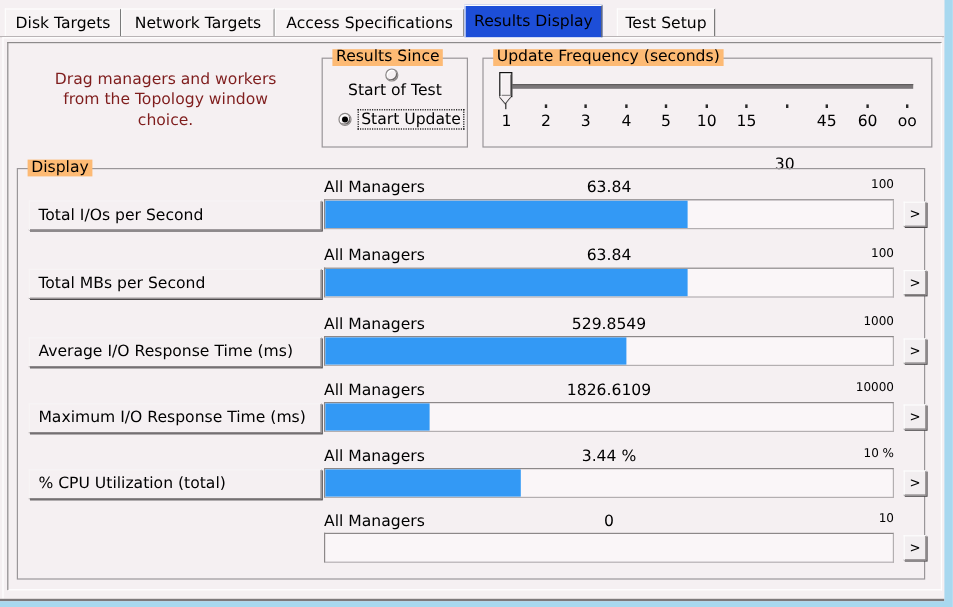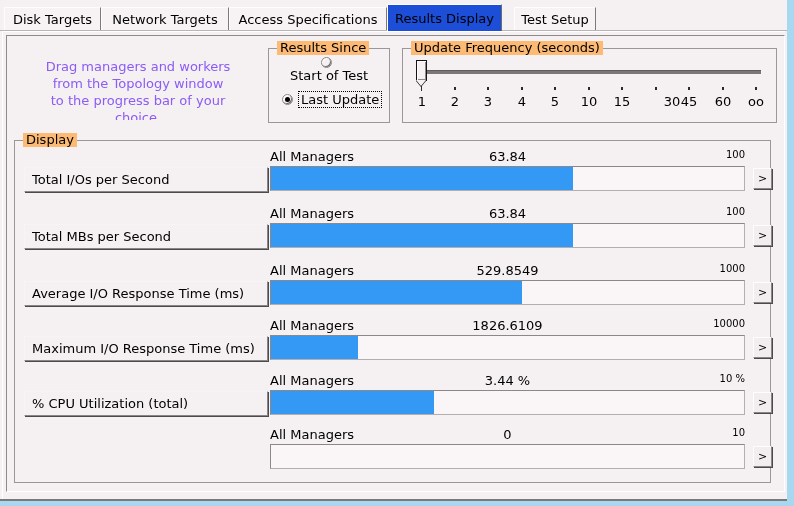--- a/index.html
+++ b/index.html
@@ -60,21 +60,21 @@
     border-top-color:#8d8a8b;border-left-color:#8d8a8b;
     border-right-color:#ffffff;border-bottom-color:#ffffff;
     box-sizing:border-box;
     pointer-events:none;
   }
 
   
   .draghint{
     position:absolute;left:12px;top:58px;width:252px;
     text-align:center;font-size:13px;line-height:17px;
-    color:#8b5cf6;
+    color:#7f1d1d;
     height:62px;overflow:hidden;
   }
 
   
   .group{position:absolute;box-sizing:border-box;}
   .group .gbox{
     position:absolute;left:0;top:7px;right:0;bottom:0;
     border:1px solid #9a9699;
     box-sizing:border-box;
   }
@@ -224,36 +224,35 @@
       <span>Test Setup</span>
     </div>
     <div class="tabline"></div>
   </div>
 
   <div class="client"></div>
 
   <div class="draghint">
     <div>Drag managers and workers</div>
     <div>from the Topology window</div>
-    <div>to the progress bar of your</div>
     <div>choice.</div>
   </div>
 
   <div class="group" id="grp-results">
     <div class="gbox"></div>
     <div class="glabel">Results Since</div>
 
     <div class="radio-row" style="left:14px;top:16px;flex-direction:column;">
       <span class="radio"></span>
       <span class="radio-lbl">Start of Test</span>
     </div>
 
     <div class="radio-row" style="left:14px;top:51px;">
       <span class="radio on"></span>
-      <span class="radio-lbl focus">Last Update</span>
+      <span class="radio-lbl focus">Start Update</span>
     </div>
   </div>
 
   <div class="group" id="grp-update">
     <div class="gbox"></div>
     <div class="glabel">Update Frequency (seconds)</div>
 
     <div class="slider-track" style="left:19px;top:29px;width:340px;"></div>
     <div class="slider-thumb" style="left:14px;top:19px;"></div>
 
@@ -272,21 +271,21 @@
     </div>
 
     <div class="ticklabels" style="left:0;top:54px;width:375px;height:18px;">
       <span class="ticklbl" style="left:20px;">1</span>
       <span class="ticklbl" style="left:53px;">2</span>
       <span class="ticklbl" style="left:86px;">3</span>
       <span class="ticklbl" style="left:120px;">4</span>
       <span class="ticklbl" style="left:153px;">5</span>
       <span class="ticklbl" style="left:187px;">10</span>
       <span class="ticklbl" style="left:220px;">15</span>
-      <span class="ticklbl" style="left:270px;">30</span>
+      <span class="ticklbl" style="left:252px;margin-top:36px;">30</span>
       <span class="ticklbl" style="left:287px;">45</span>
       <span class="ticklbl" style="left:321px;">60</span>
       <span class="ticklbl" style="left:354px;">oo</span>
     </div>
   </div>
 
   <div class="group" id="grp-display">
     <div class="gbox"></div>
     <div class="glabel">Display</div>
 

